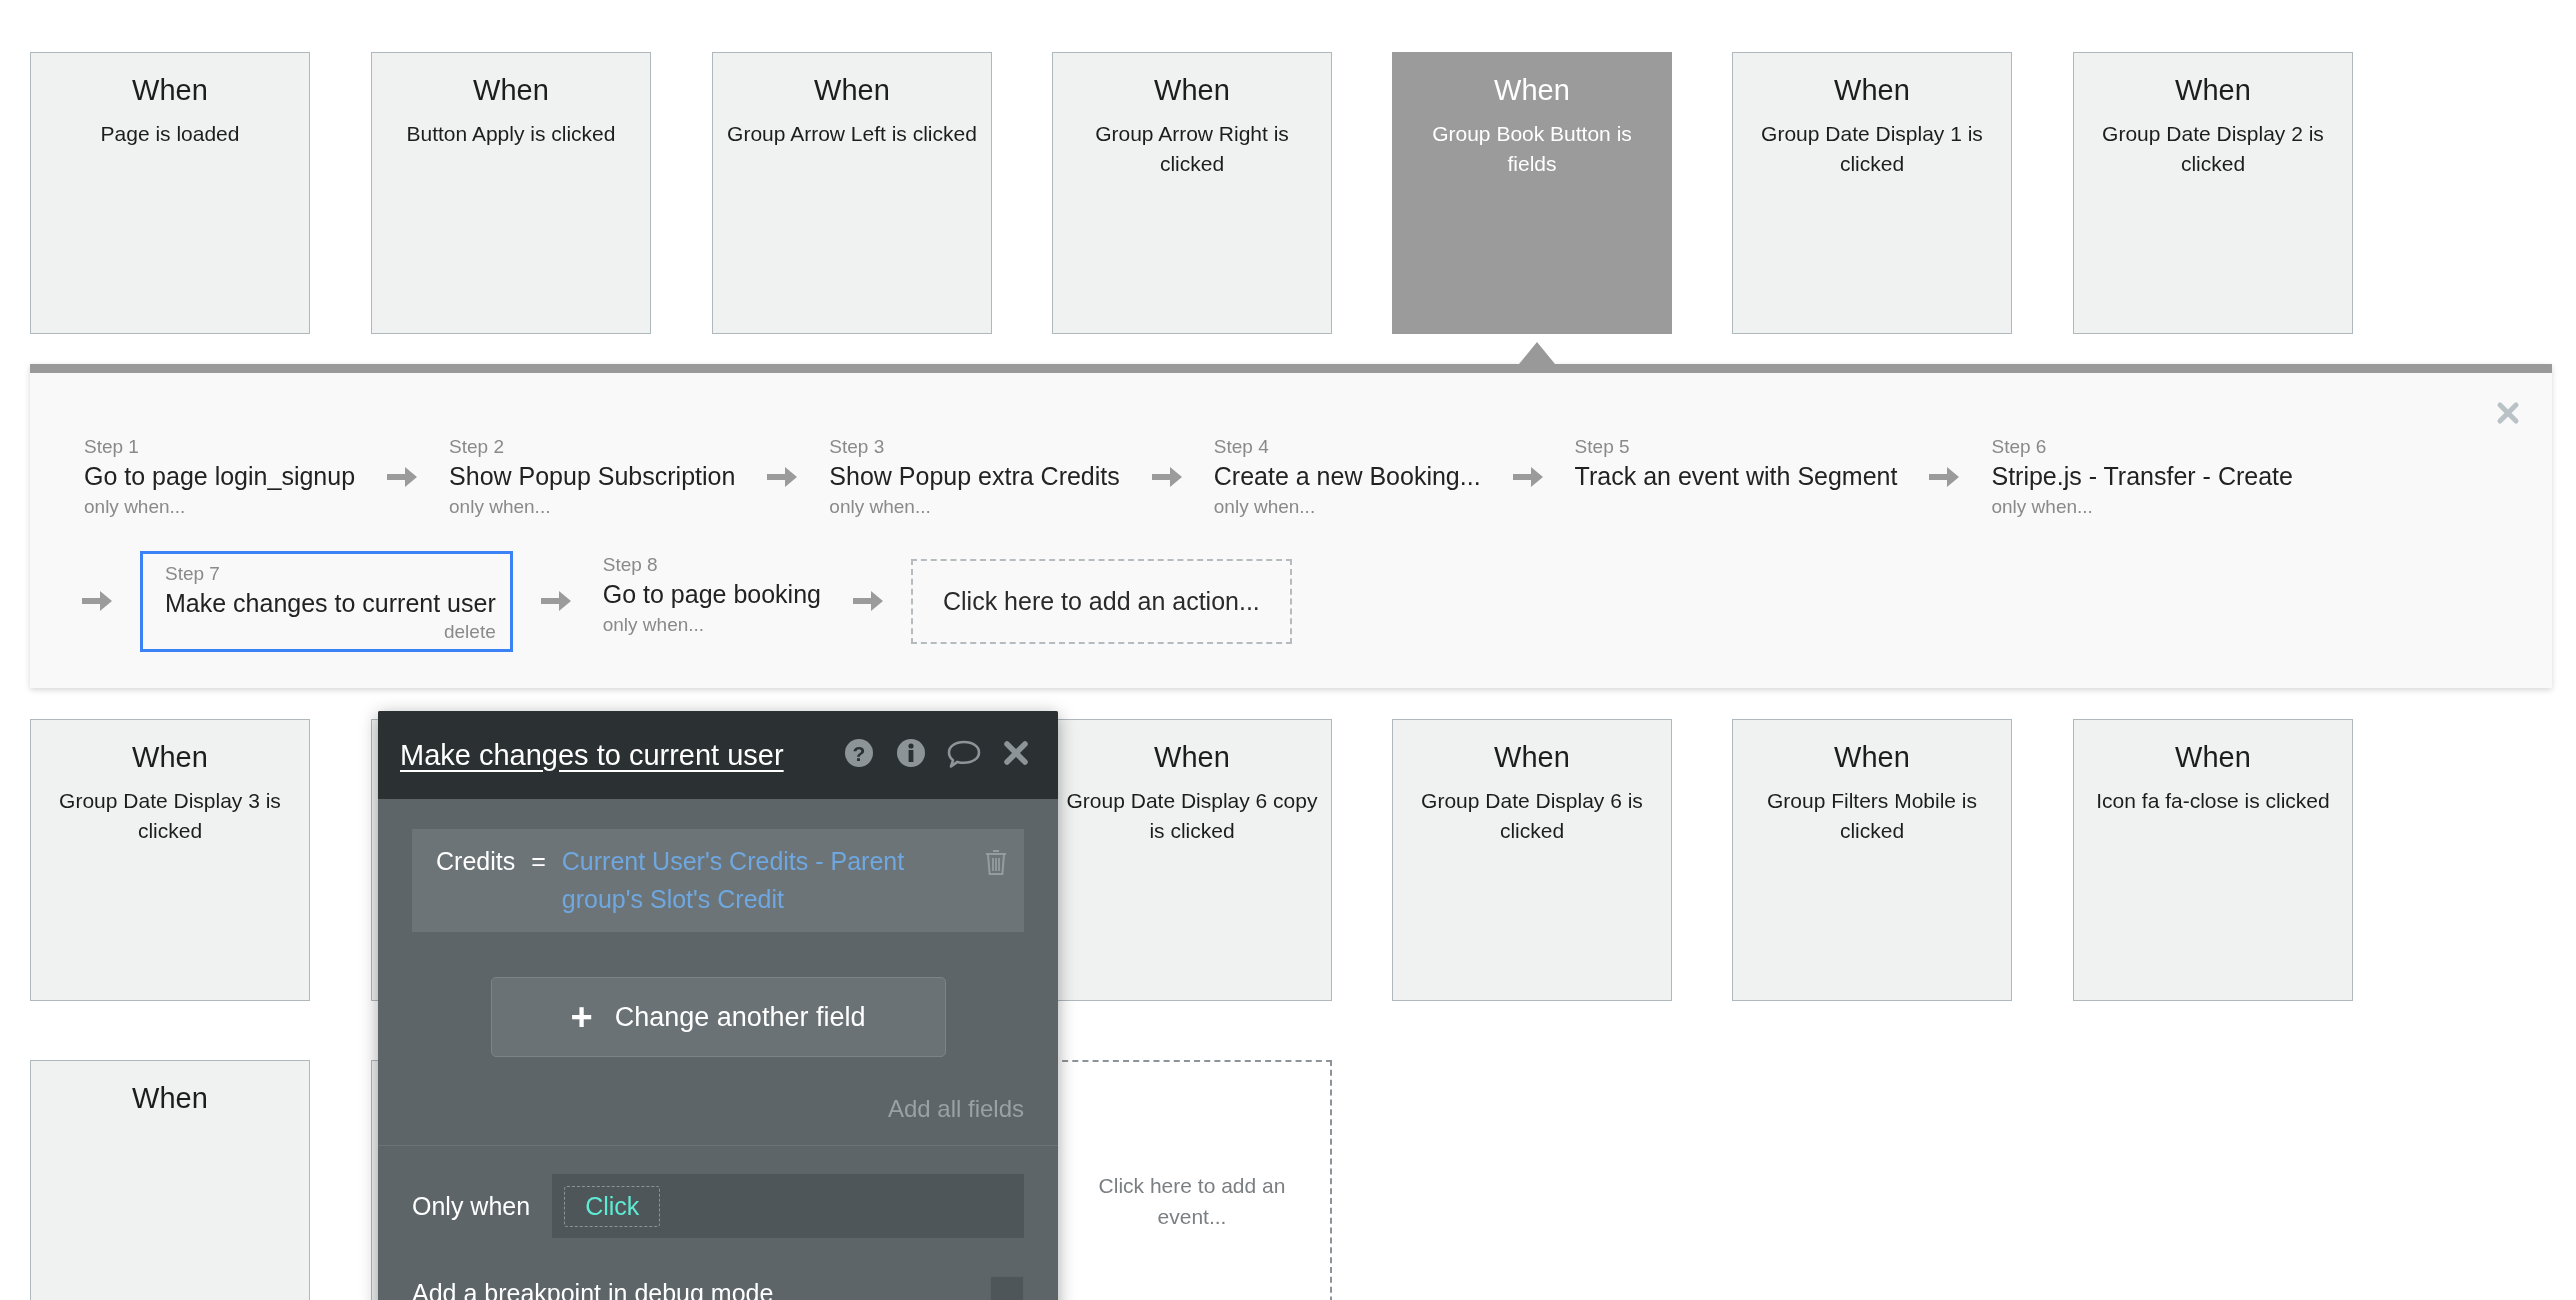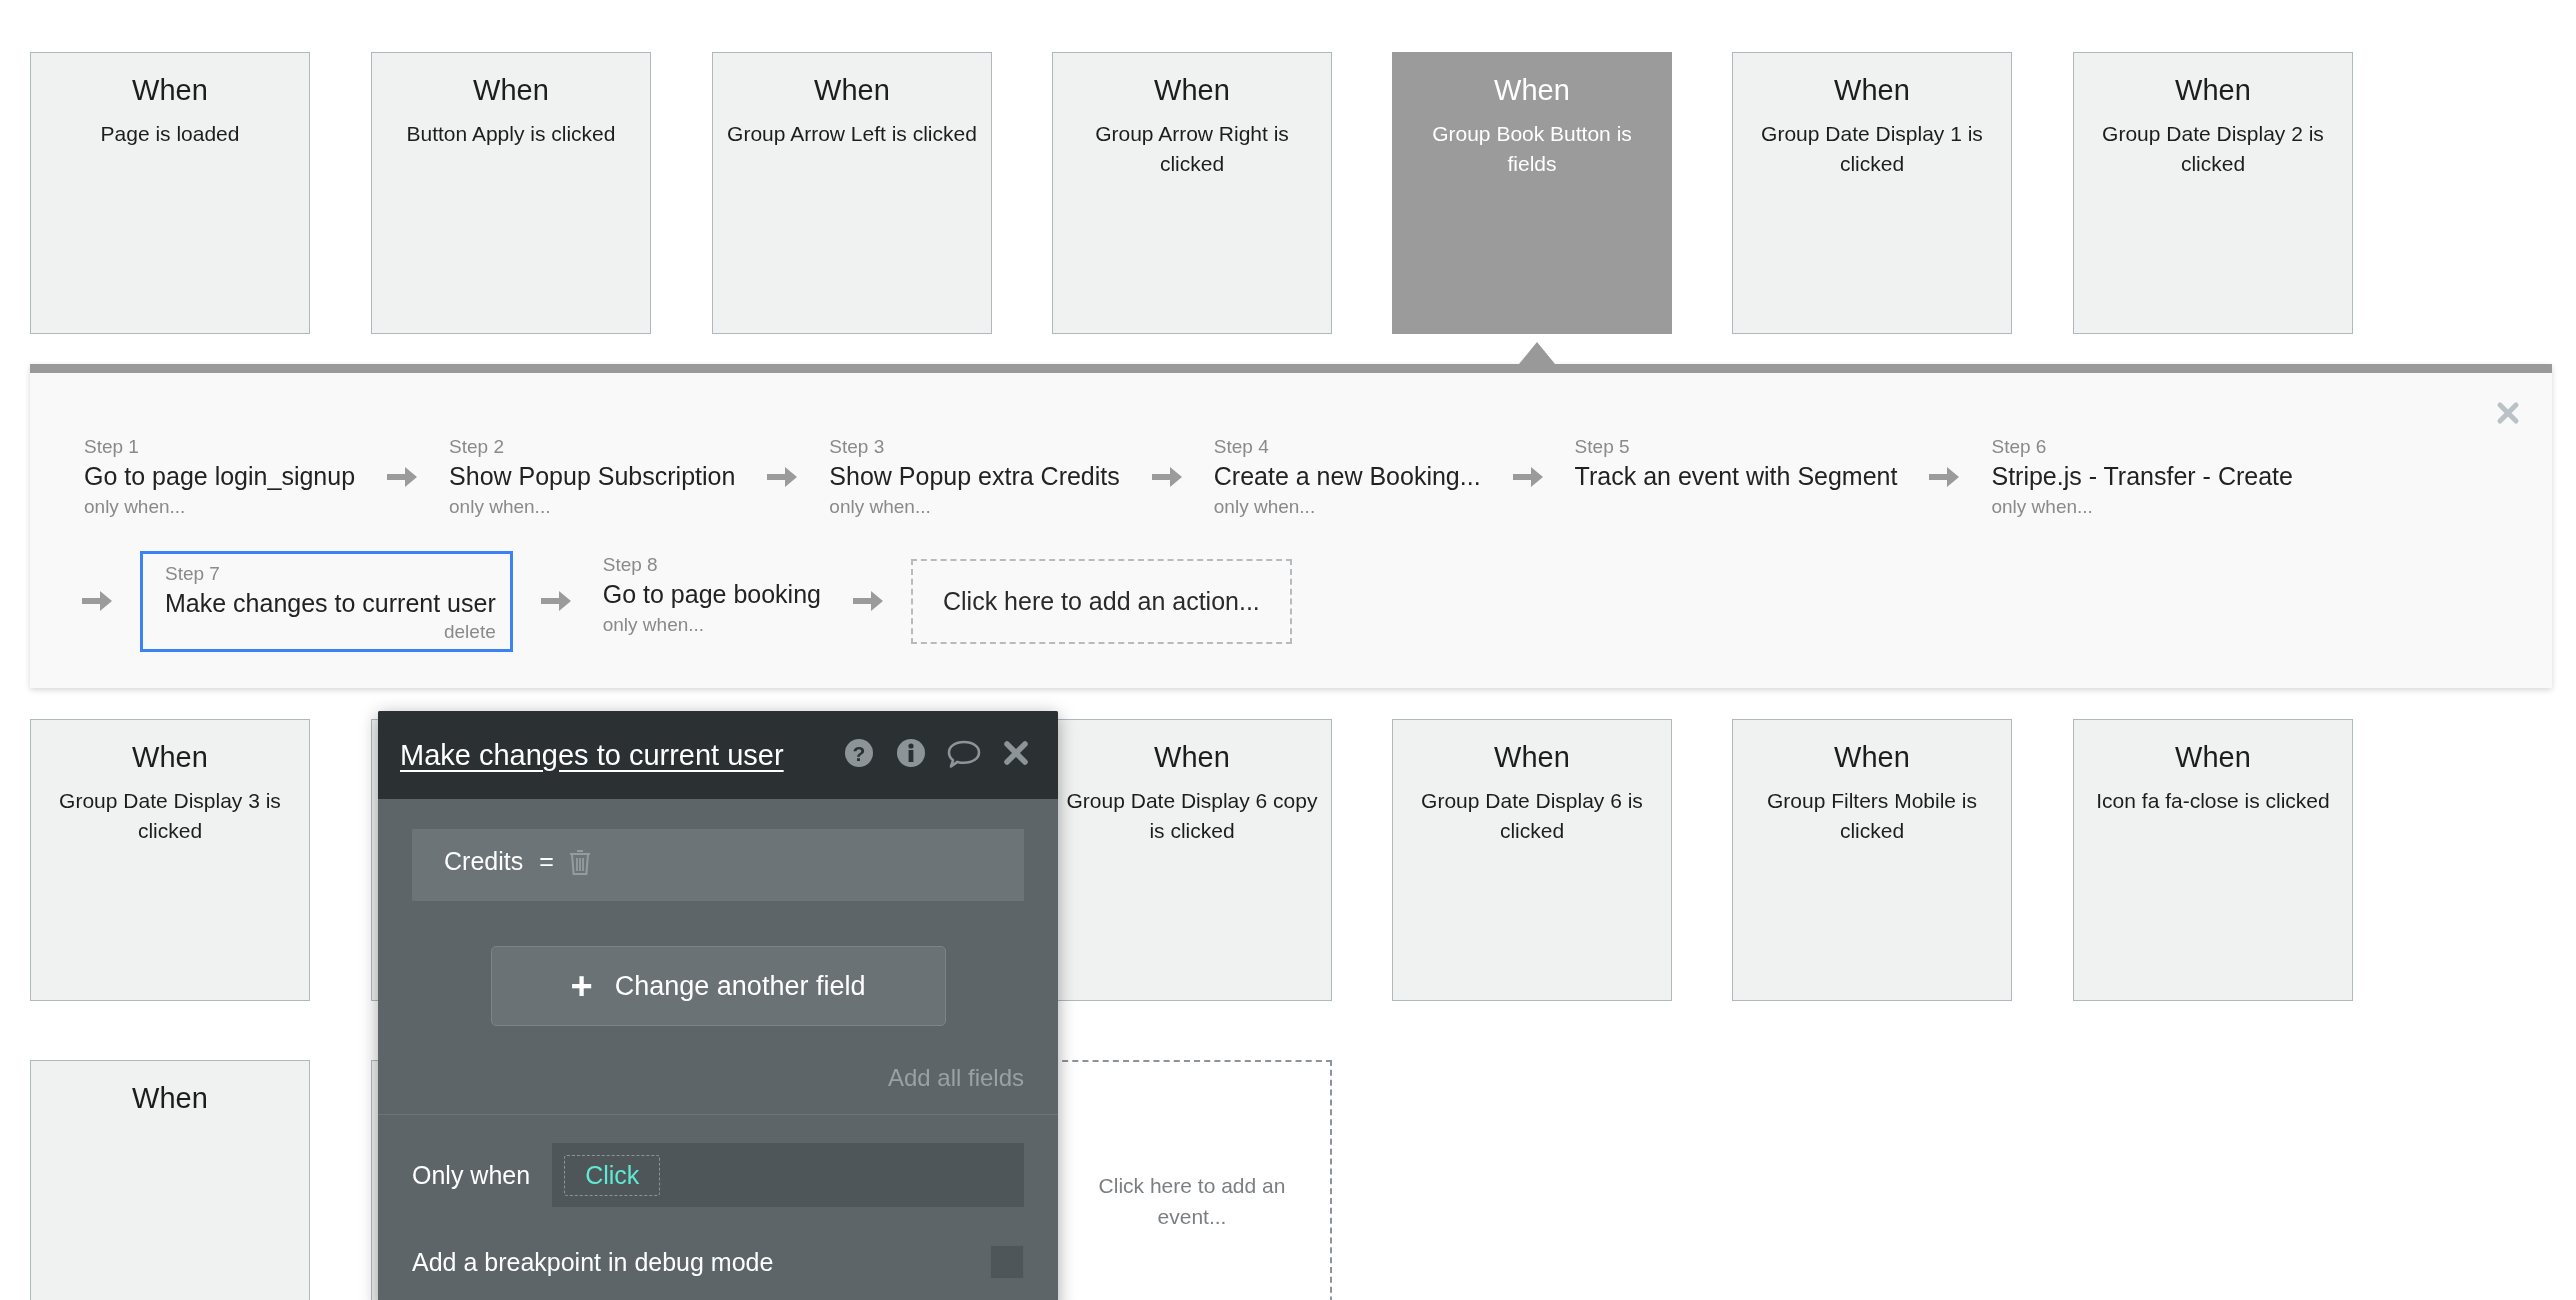--- a/index.html
+++ b/index.html
@@ -180,21 +180,21 @@
   }
   .hdr-icons { display: flex; align-items: center; gap: 18px; }
   .hdr-icon { cursor: pointer; display: block; }
 
   #prop-body { padding: 30px 34px 22px 34px; }
 
   .field-row {
     background: #6c7477;
     display: flex;
     align-items: flex-start;
-    padding: 14px 14px 14px 32px;
+    padding: 14px 14px 14px 24px;
     position: relative;
     min-height: 72px;
   }
   .field-name { color: #ffffff; font-size: 25px; line-height: 1.5; white-space: nowrap; }
   .field-eq { color: #ffffff; font-size: 25px; margin: 0 6px 0 16px; line-height: 1.5; }
   .field-val {
     color: #6fa8e0;
     font-size: 25px;
     line-height: 1.5;
     margin-left: 10px;
@@ -502,20 +502,21 @@
         </span>
 
       </div>
     </div>
 
     <div id="prop-body">
 
       <div class="field-row">
         <span class="field-name">Credits</span>
         <span class="field-eq">=</span>
+        <span class="field-val">Current User's Credits - Parent group's Slot's Credit</span>
         <span class="trash-btn">
           <svg width="28" height="30" viewBox="0 0 28 30">
             <path d="M4 7 h20 M11 4 h6 M6 7 l1.6 20 h12.8 L22 7" fill="none" stroke="#c9cdcf" stroke-width="2"></path>
             <path d="M11 11 v13 M14 11 v13 M17 11 v13" stroke="#c9cdcf" stroke-width="1.8"></path>
           </svg>
         </span>
       </div>
 
       <div id="change-field-btn">
         <span class="plus-glyph">+</span>

